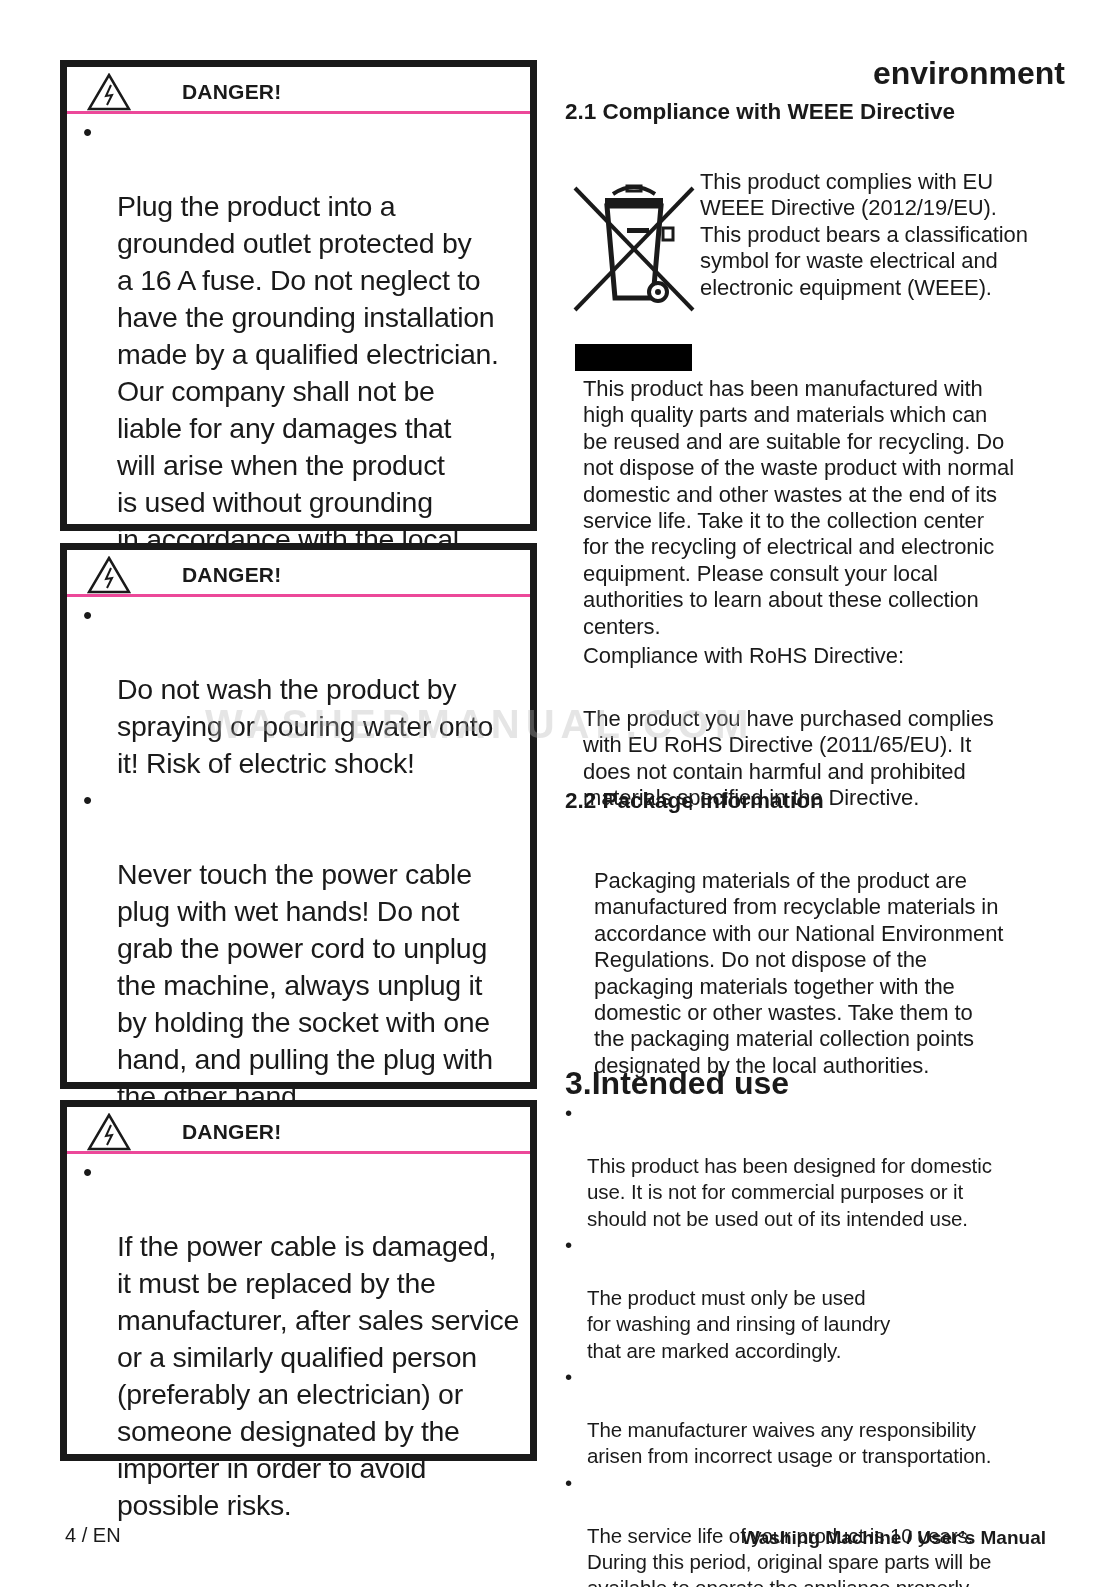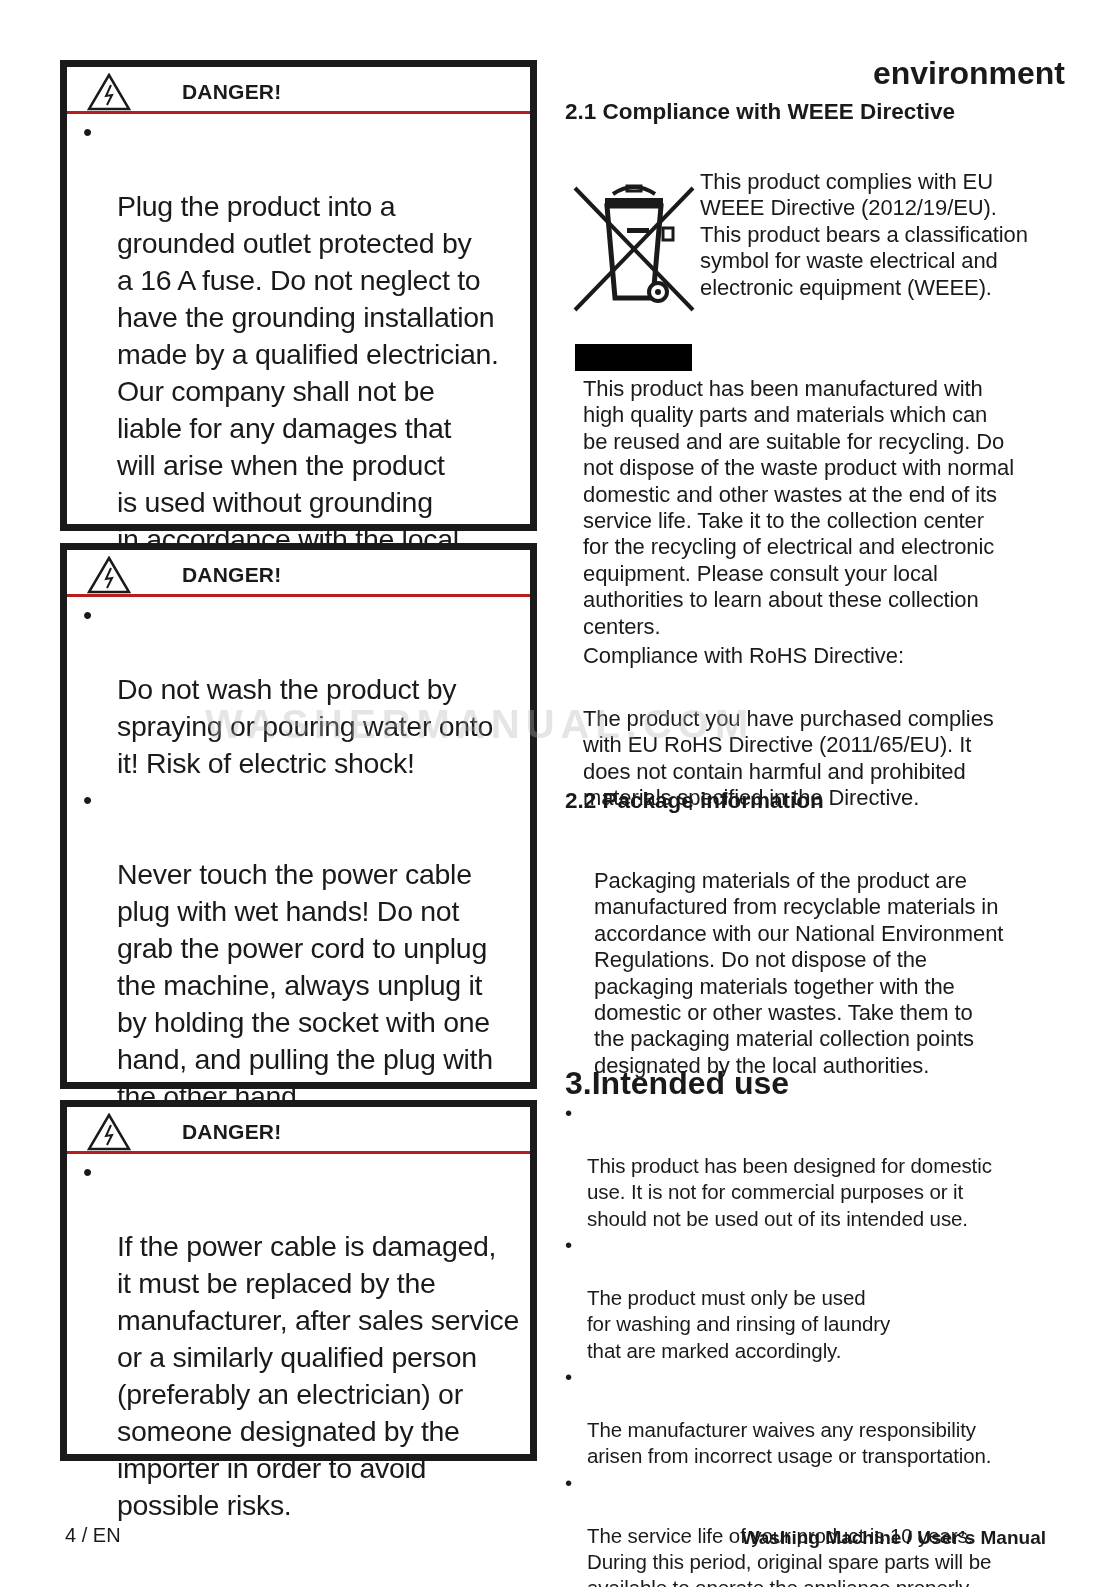--- a/index.html
+++ b/index.html
@@ -1,18 +1,18 @@
 <!DOCTYPE html>
 <html><head>
 <meta charset="utf-8">
 <style>
   html, body { margin: 0; padding: 0; background: #ffffff; }
   body { width: 1118px; height: 1587px; position: relative; overflow: hidden; color: #1a1a1a; font-family: "Liberation Sans", sans-serif; }
   .danger-box { position: absolute; left: 60px; width: 477px; border: 7px solid #1a1a1a; border-top-width: 7px; box-sizing: border-box; background: #fff; }
-  .danger-head { height: 44px; border-bottom: 3px solid #b91c1c; position: relative; }
+  .danger-head { height: 44px; border-bottom: 3px solid #ec4899; position: relative; }
   .danger-head .tri { position: absolute; left: 20px; top: 6px; width: 44px; height: 38px; }
   .danger-head .label { position: absolute; left: 115px; top: 13px; font-weight: bold; font-size: 21px; letter-spacing: 0.2px; }
   .danger-body { padding: 0 0 6px 0; }
   .danger-item { position: relative; padding-left: 50px; font-size: 28.5px; line-height: 37px; letter-spacing: -0.3px; white-space: pre-line; }
   .danger-item .bullet { position: absolute; left: 16px; top: 0; font-size: 26px; }
   .right { position: absolute; left: 565px; width: 500px; }
   .h2 { font-weight: bold; font-size: 32px; line-height: 34px; }
   .h3 { font-weight: bold; font-size: 22.5px; line-height: 28px; }
   .para { font-size: 22px; line-height: 26.4px; white-space: pre-line; letter-spacing: -0.1px; }
   .ul-item { position: relative; padding-left: 22px; font-size: 20.5px; line-height: 26.4px; white-space: pre-line; letter-spacing: -0.1px; }

